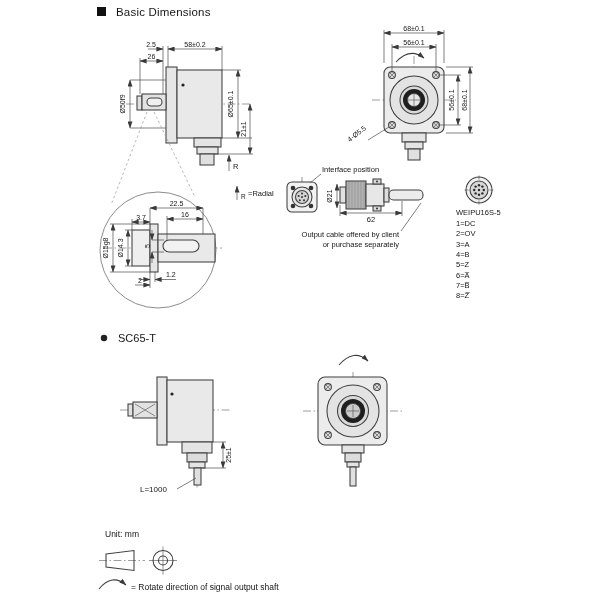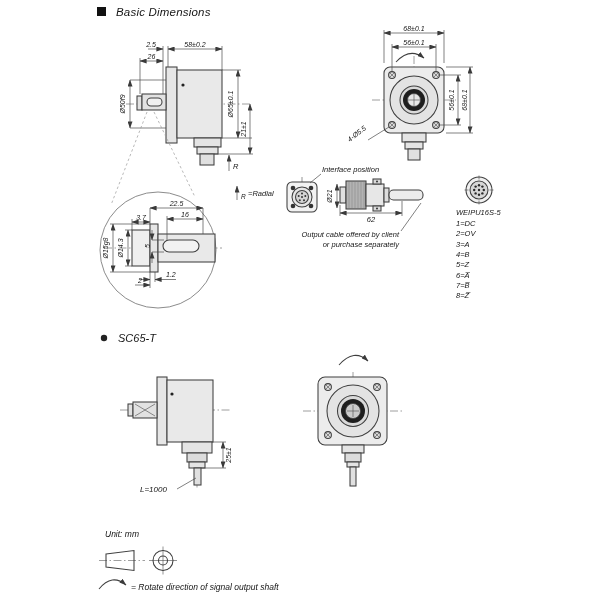--- a/index.html
+++ b/index.html
@@ -1,16 +1,16 @@
 <!DOCTYPE html>
 <html><head>
 <meta charset="utf-8">
 <style>
   html,body { margin:0; padding:0; background:#ffffff; }
-  .frame { width:600px; height:600px; background:#ffffff; position:relative; overflow:hidden;font-style:italic; }
+  .frame { width:600px; height:600px; background:#ffffff; position:relative; overflow:hidden; }
   svg { display:block; }
   text { font-family:"Liberation Sans", sans-serif; fill:#161616; }
   .t65 { font-size:6.5px; }
   .t7  { font-size:7px; }
   .t75 { font-size:7.5px; }
   .t8  { font-size:8px; }
   .t85 { font-size:8.5px; }
   .t11 { font-size:11px; }
   .t12 { font-size:11.5px; letter-spacing:.2px; }
   .ol  { stroke:#3f3f3f; stroke-width:1.05; fill:none; }

